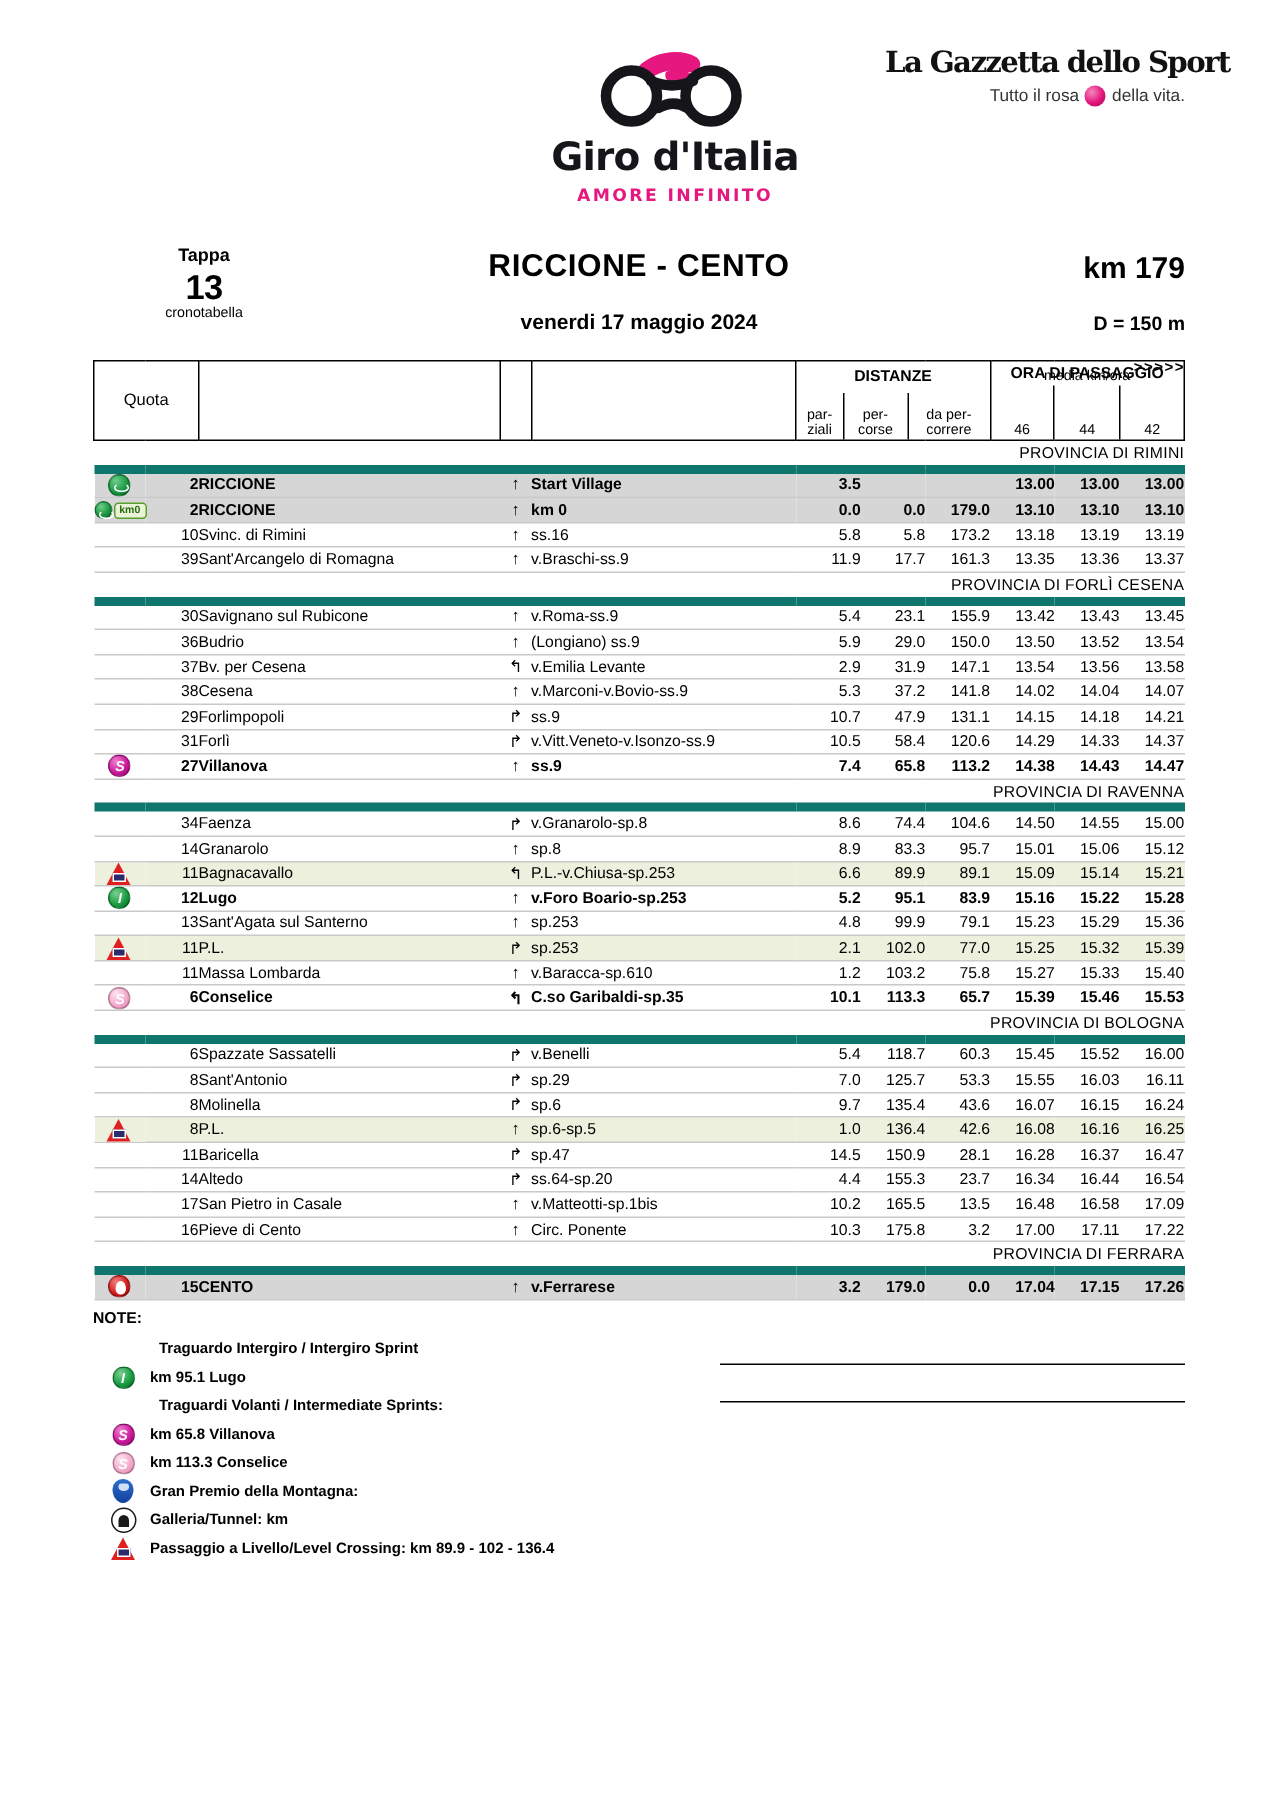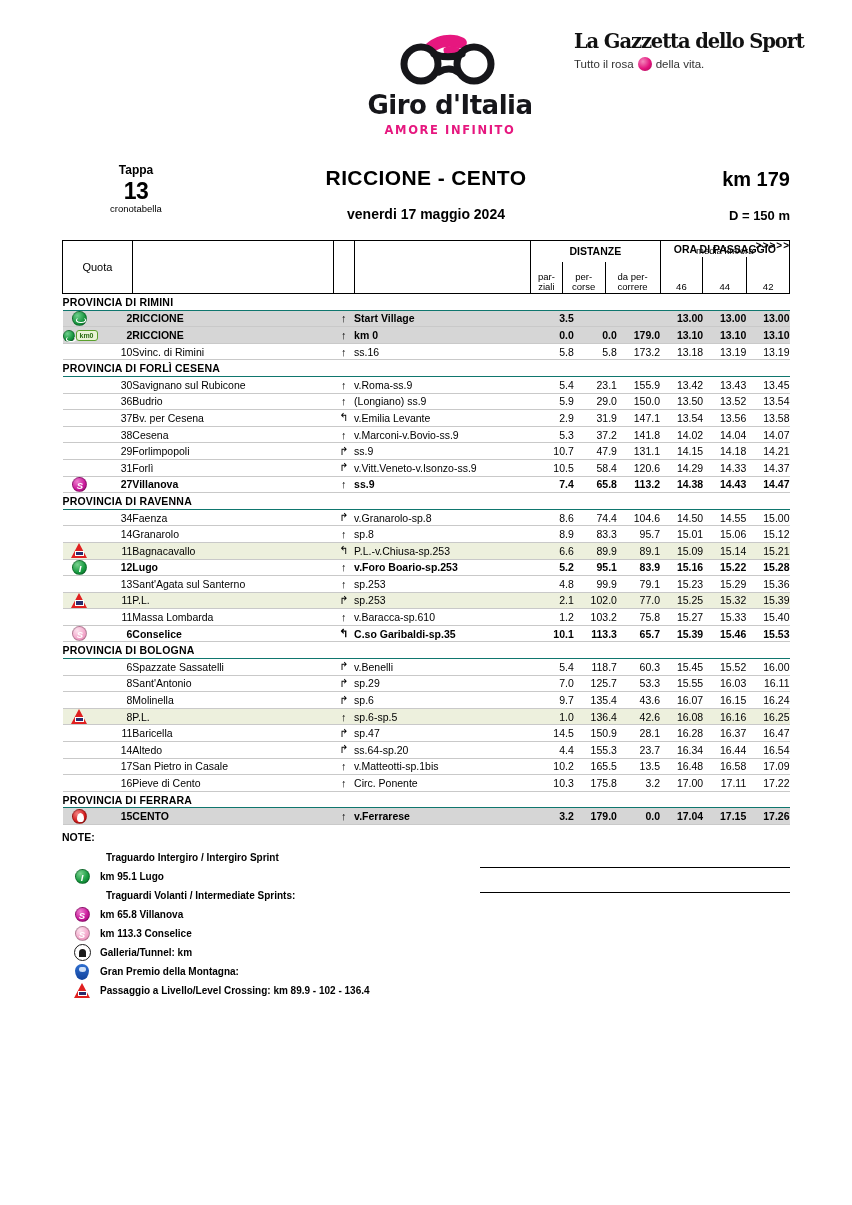--- a/index.html
+++ b/index.html
@@ -53,42 +53,42 @@
     font-family: "DejaVu Sans", sans-serif;
     font-weight: bold;
     font-size: 11.5px;
     letter-spacing: 1.6px;
     color: #e6177f;
     margin-top: 5px;
   }
 
   .gazzetta-logo {
     position: absolute;
-    right: 78px;
+    right: 62px;
     top: 30px;
     width: 200px;
     text-align: center;
   }
   .gz-title {
     font-family: "DejaVu Serif", serif;
     font-weight: bold;
     font-size: 19.5px;
     letter-spacing: -1.1px;
     color: #111;
     white-space: nowrap;
   }
   .gz-tag {
     margin-top: 4px;
     font-family: "Liberation Sans", sans-serif;
     font-size: 11.5px;
     color: #333;
     white-space: nowrap;
     display: flex;
     align-items: center;
-    justify-content: flex-start;
+    justify-content: flex-end;
     gap: 4px;
   }
   .gz-ball {
     display: inline-block;
     width: 14px;
     height: 14px;
     border-radius: 50%;
     background: radial-gradient(circle at 35% 32%, #f387bb 0%, #e3137d 55%, #9c0d52 100%);
   }
 
@@ -195,25 +195,25 @@
   tr.datarow td {
     height: 15.6px;
     border-bottom: 1px solid #c9c9c9;
   }
   tr.datarow.shade td { background: #d6d6d6; }
   tr.datarow.plrow td { background: #edf0dd; }
   tr.datarow.bold td { font-weight: bold; }
 
   tr.provrow td {
     height: 15.6px;
-    text-align: left;
+    text-align: right;
     font-size: 10.5px;
-    font-weight: bold;
+    font-weight: normal;
     letter-spacing: 0.2px;
-    border-bottom: 1px solid #0f766e;
+    border-bottom: 6px solid #0f766e;
   }
 
   td.c-icon { width: 34px; text-align: center; position: relative; }
   td.c-quota { width: 34px; text-align: right; padding-right: 8px; }
   td.c-place { width: 196px; padding-left: 8px; }
   td.c-arrow { width: 20px; text-align: center; font-size: 11px; }
   td.c-road  { width: 172px; padding-left: 8px; margin-left: 40px; }
   td.c-num   { width: 42px; text-align: right; padding-right: 8px; }
   td.c-time  { width: 42px; text-align: right; padding-right: 8px; }
 
@@ -553,20 +553,33 @@
             <td class="c-place">Svinc. di Rimini</td>
             <td class="c-arrow">↑</td>
             <td class="c-road">ss.16</td>
             <td class="c-num">5.8</td>
             <td class="c-num">5.8</td>
             <td class="c-num">173.2</td>
             <td class="c-time">13.18</td>
             <td class="c-time">13.19</td>
             <td class="c-time">13.19</td>
           </tr>
+          <tr class="datarow ">
+            <td class="c-icon"></td>
+            <td class="c-quota">39</td>
+            <td class="c-place">Sant'Arcangelo di Romagna</td>
+            <td class="c-arrow">↑</td>
+            <td class="c-road">v.Braschi-ss.9</td>
+            <td class="c-num">11.9</td>
+            <td class="c-num">17.7</td>
+            <td class="c-num">161.3</td>
+            <td class="c-time">13.35</td>
+            <td class="c-time">13.36</td>
+            <td class="c-time">13.37</td>
+          </tr>
           <tr class="provrow">
             <td colspan="11">PROVINCIA DI FORLÌ CESENA</td>
           </tr>
           <tr class="datarow ">
             <td class="c-icon"></td>
             <td class="c-quota">30</td>
             <td class="c-place">Savignano sul Rubicone</td>
             <td class="c-arrow">↑</td>
             <td class="c-road">v.Roma-ss.9</td>
             <td class="c-num">5.4</td>
@@ -920,30 +933,30 @@
 
     <div class="note-line">
       <div class="note-ico">
         <span class="ico ico-circle ico-sprint-pink">S</span>
       </div>
       <div class="note-txt">km 113.3   Conselice</div>
     </div>
 
     <div class="note-line">
       <div class="note-ico">
+        <span class="ico ico-gpm"></span>
+      </div>
+      <div class="note-txt">Gran Premio della Montagna:</div>
+    </div>
+
+    <div class="note-line">
+      <div class="note-ico">
         <span class="ico ico-tunnel"></span>
       </div>
       <div class="note-txt">Galleria/Tunnel:  km</div>
-    </div>
-
-    <div class="note-line">
-      <div class="note-ico">
-        <span class="ico ico-gpm"></span>
-      </div>
-      <div class="note-txt">Gran Premio della Montagna:</div>
     </div>
 
     <div class="note-line">
       <div class="note-ico">
         <span class="ico ico-crossing"></span>
       </div>
       <div class="note-txt">Passaggio a Livello/Level Crossing: km 89.9 - 102 - 136.4</div>
     </div>
   </div>
 

